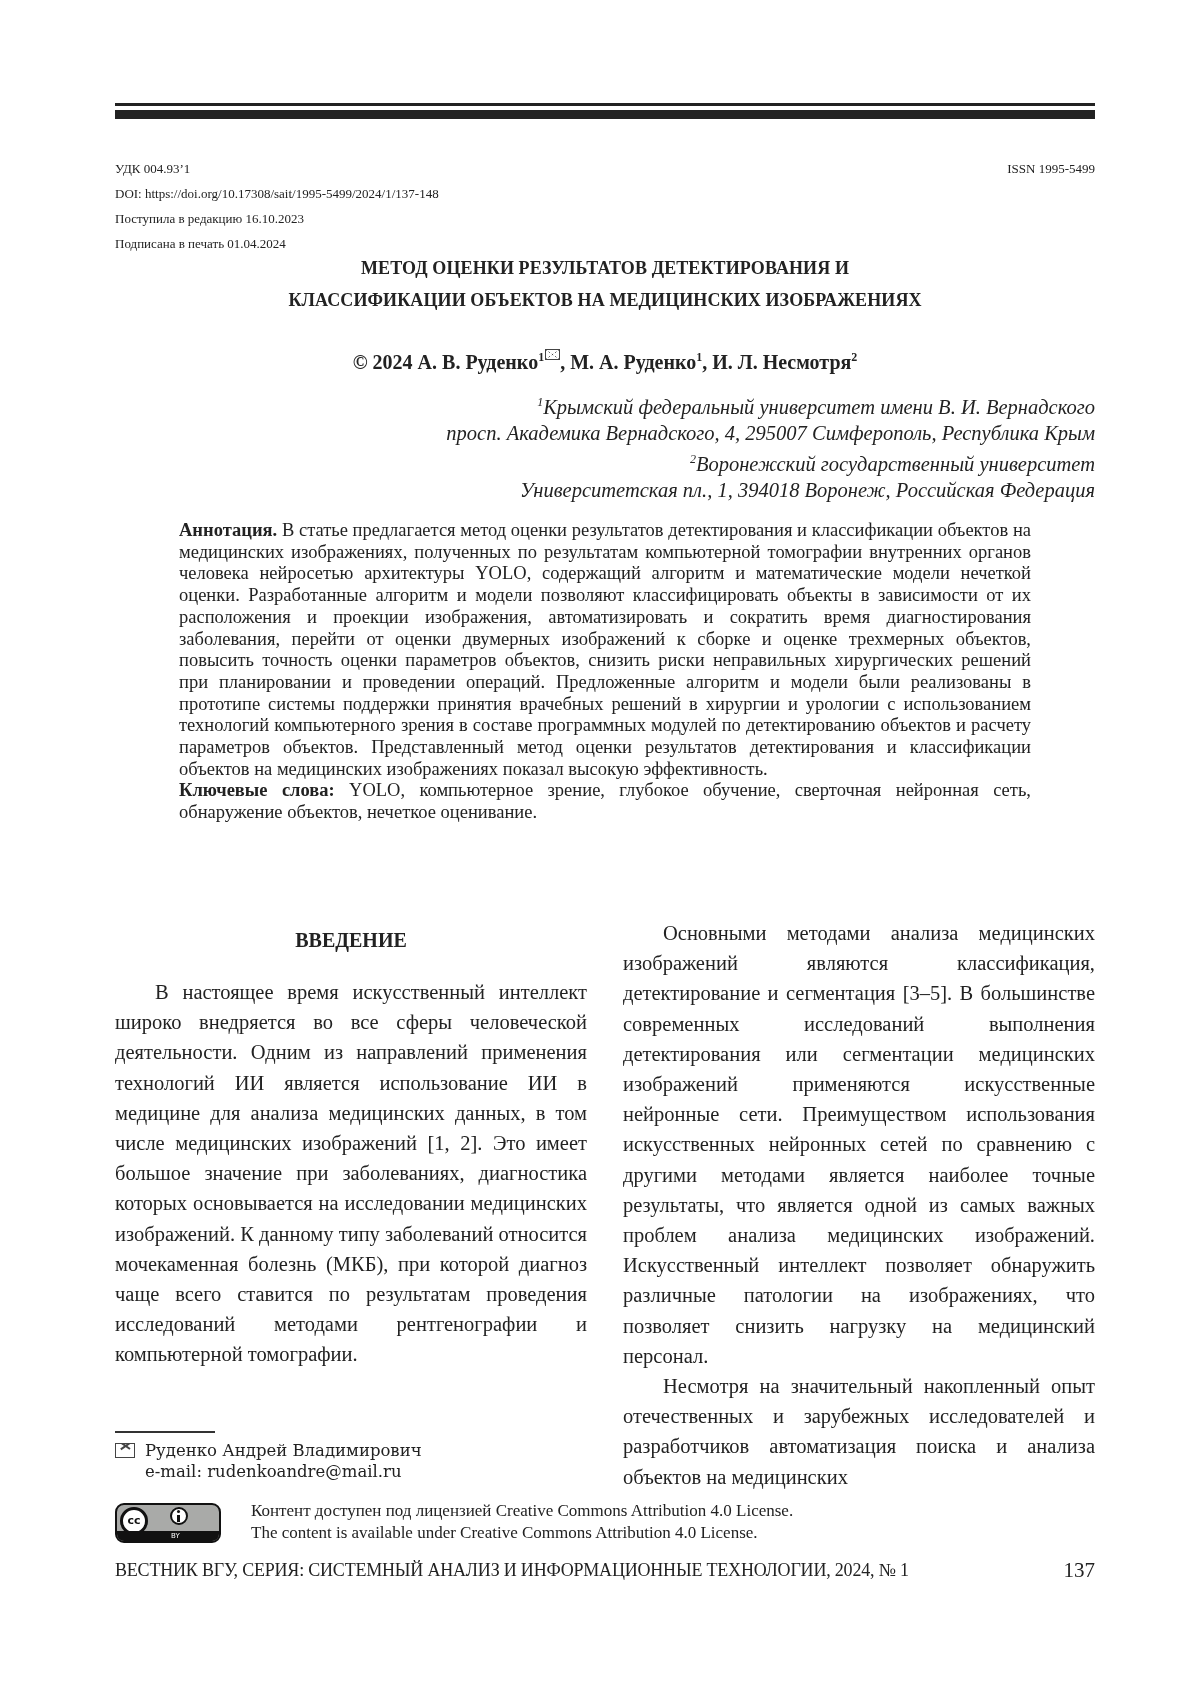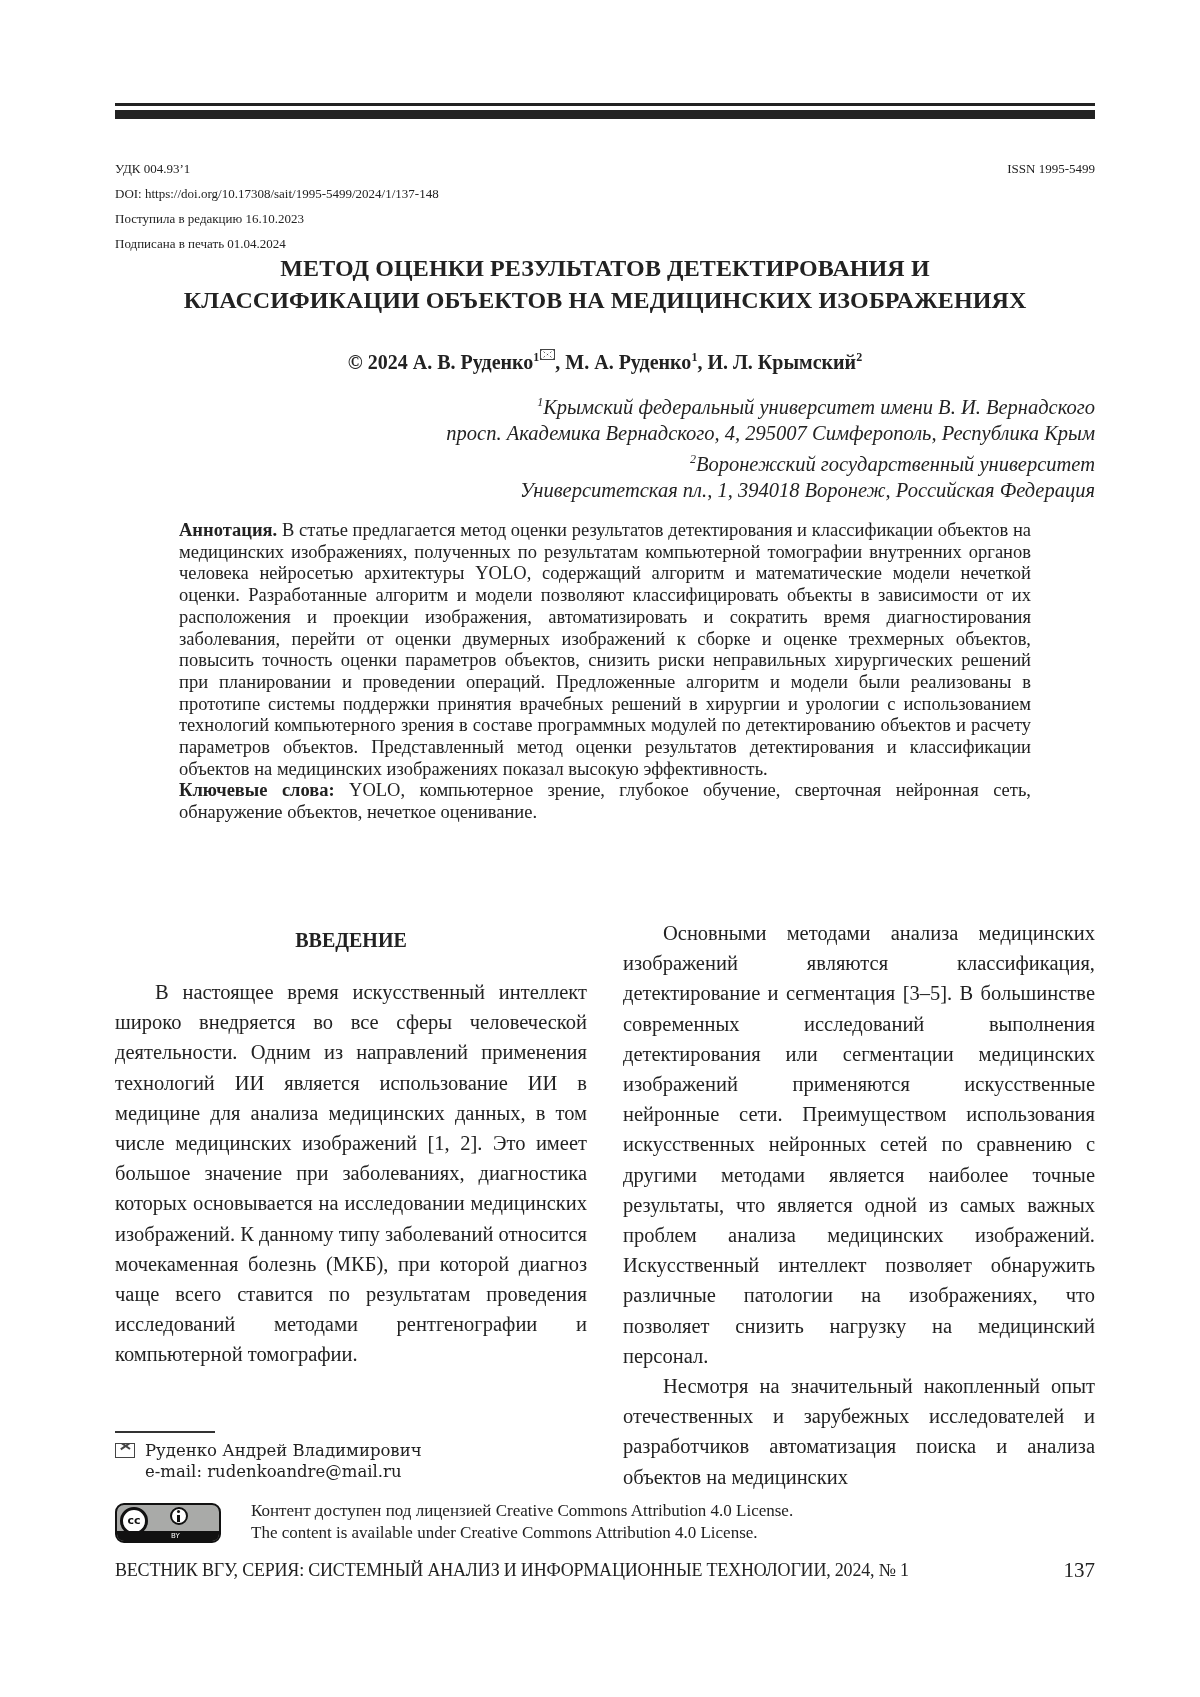--- a/index.html
+++ b/index.html
@@ -5,21 +5,21 @@
     html, body { margin: 0; padding: 0; background: #ffffff; }
     body { width: 1200px; height: 1697px; position: relative; overflow: hidden; color: #222; font-family: "Liberation Serif", "DejaVu Serif", serif; }
     .page { position: absolute; left: 115px; top: 0; width: 980px; height: 1697px; }
     .rule-thin { position: absolute; left: 0; top: 103px; width: 980px; height: 3px; background: #222; }
     .rule-thick { position: absolute; left: 0; top: 110px; width: 980px; height: 9px; background: #222; }
 
     .meta { position: absolute; left: 0; top: 128px; width: 980px; font-size: 13px; line-height: 25px; margin-top: 28px; }
     .meta .issn { position: absolute; right: 0; top: 0; }
     .meta div.line { white-space: nowrap; }
 
-    .title { position: absolute; left: 0; top: 252px; width: 980px; text-align: center; font-weight: bold; font-size: 24px; line-height: 32px; letter-spacing: 0.1px; }
+    .title { position: absolute; left: 0; top: 252px; width: 980px; text-align: center; font-weight: bold; font-size: 18px; line-height: 32px; letter-spacing: 0.1px; }
     .authors { position: absolute; left: 0; top: 344px; width: 980px; text-align: center; font-weight: bold; font-size: 20px; line-height: 26px; }
     .authors sup { font-size: 12px; font-weight: bold; }
     .env-icon-sup { display: inline-block; width: 13px; height: 9px; border: 1px solid #444; position: relative; top: -9px; margin-left: 1px; }
     .env-icon-sup::before { content: ""; position: absolute; left: 0; top: 0; width: 100%; height: 100%; background: linear-gradient(to bottom right, transparent 48%, #444 50%, transparent 52%), linear-gradient(to bottom left, transparent 48%, #444 50%, transparent 52%); background-size: 100% 100%; }
 
     .affil { position: absolute; left: 0; top: 389px; width: 980px; text-align: right; font-style: italic; font-size: 20.5px; line-height: 26px; }
     .affil sup { font-size: 12px; }
 
     .abstract { position: absolute; left: 64px; top: 520px; width: 852px; font-size: 18.5px; line-height: 21.7px; text-align: justify; }
     .abstract b { font-weight: bold; }
@@ -66,21 +66,21 @@
     <div class="line">Поступила в редакцию 16.10.2023</div>
     <div class="line">Подписана в печать 01.04.2024</div>
   </div>
 
   <div class="title">
     <div>МЕТОД ОЦЕНКИ РЕЗУЛЬТАТОВ ДЕТЕКТИРОВАНИЯ И</div>
     <div>КЛАССИФИКАЦИИ ОБЪЕКТОВ НА МЕДИЦИНСКИХ ИЗОБРАЖЕНИЯХ</div>
   </div>
 
   <div class="authors">
-    <span>© 2024 А. В. Руденко</span><sup>1</sup><span class="env-icon-sup"></span><span>, М. А. Руденко</span><sup>1</sup><span>, И. Л. Крымский</span><sup>2</sup>
+    <span>© 2024 А. В. Руденко</span><sup>1</sup><span class="env-icon-sup"></span><span>, М. А. Руденко</span><sup>1</sup><span>, И. Л. Несмотря</span><sup>2</sup>
   </div>
 
   <div class="affil">
     <div><sup>1</sup><span>Крымский федеральный университет имени В. И. Вернадского</span></div>
     <div>просп. Академика Вернадского, 4, 295007 Симферополь, Республика Крым</div>
     <div><sup>2</sup><span>Воронежский государственный университет</span></div>
     <div>Университетская пл., 1, 394018 Воронеж, Российская Федерация</div>
   </div>
 
   <div class="abstract">

